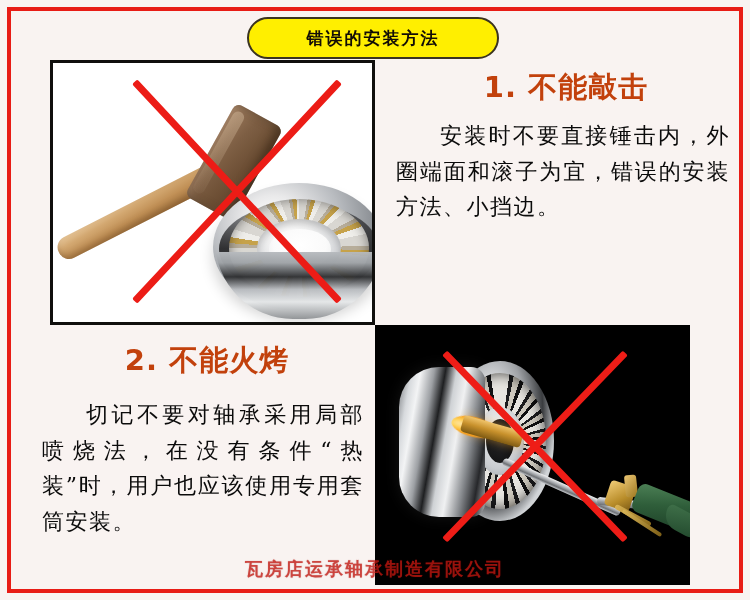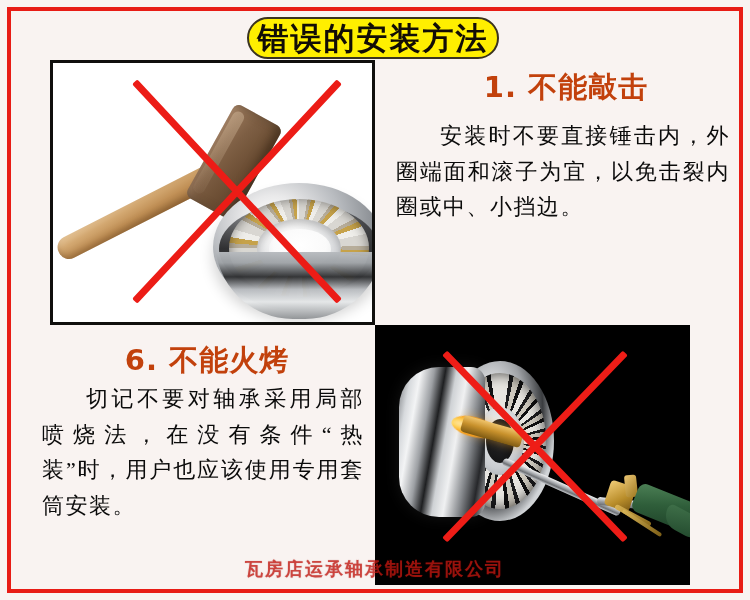--- a/index.html
+++ b/index.html
@@ -27,21 +27,21 @@
     position:absolute;left:247px;top:17px;
     width:252px;height:42px;
     background:#ffef00;
     border:2px solid #3a3320;
     border-radius:22px;
     box-sizing:border-box;
     display:flex;align-items:center;justify-content:center;
   }
   .title-banner span{
     font-family:"DejaVu Serif","Liberation Serif",serif;
-    font-size:31px;font-weight:700;color:#120d06;
+    font-size:17px;font-weight:700;color:#120d06;
     letter-spacing:2px;
     line-height:1;
   }
 
   
   .photo1{
     position:absolute;left:50px;top:60px;
     width:325px;height:265px;
     border:3px solid #100f0d;
     box-sizing:border-box;
@@ -150,21 +150,21 @@
     line-height:1.62;letter-spacing:1.5px;
     text-indent:2em;
     text-align:justify;
   }
   .sec1 .body-cn{margin-top:14px;width:334px;}
 
   
   .sec2{
     position:absolute;left:42px;top:345px;width:330px;
   }
-  .sec2 .body-cn{margin-top:4px;width:322px;font-family:Liberation Serif, serif;}
+  .sec2 .body-cn{margin-top:20px;width:322px;}
 
   
   .photo2{
     position:absolute;left:375px;top:325px;
     width:315px;height:260px;
     background:#000000;
     overflow:hidden;
   }
   .bearing2{
     position:absolute;left:24px;top:36px;width:155px;height:165px;
@@ -299,25 +299,25 @@
       </div>
     </div>
     <div class="xwrap x1">
       <span class="s1"></span>
       <span class="s2"></span>
     </div>
   </div>
 
   <div class="sec1">
     <div class="heading">1. 不能敲击</div>
-    <div class="body-cn">安装时不要直接锤击内，外圈端面和滚子为宜，以免击裂内圈或中、小挡边。</div>
+    <div class="body-cn">安装时不要直接锤击内，外圈端面和滚子为宜，错误的安装方法、小挡边。</div>
   </div>
 
   <div class="sec2">
-    <div class="heading">6. 不能火烤</div>
+    <div class="heading">2. 不能火烤</div>
     <div class="body-cn">切记不要对轴承采用局部喷烧法，在没有条件“热装”时，用户也应该使用专用套筒安装。</div>
   </div>
 
   <div class="photo2">
     <div class="bearing2">
       <div class="b2-face"></div>
       <div class="b2-ring"></div>
       <div class="b2-hub"></div>
       <div class="b2-bore"></div>
       <div class="b2-barrel"></div>

